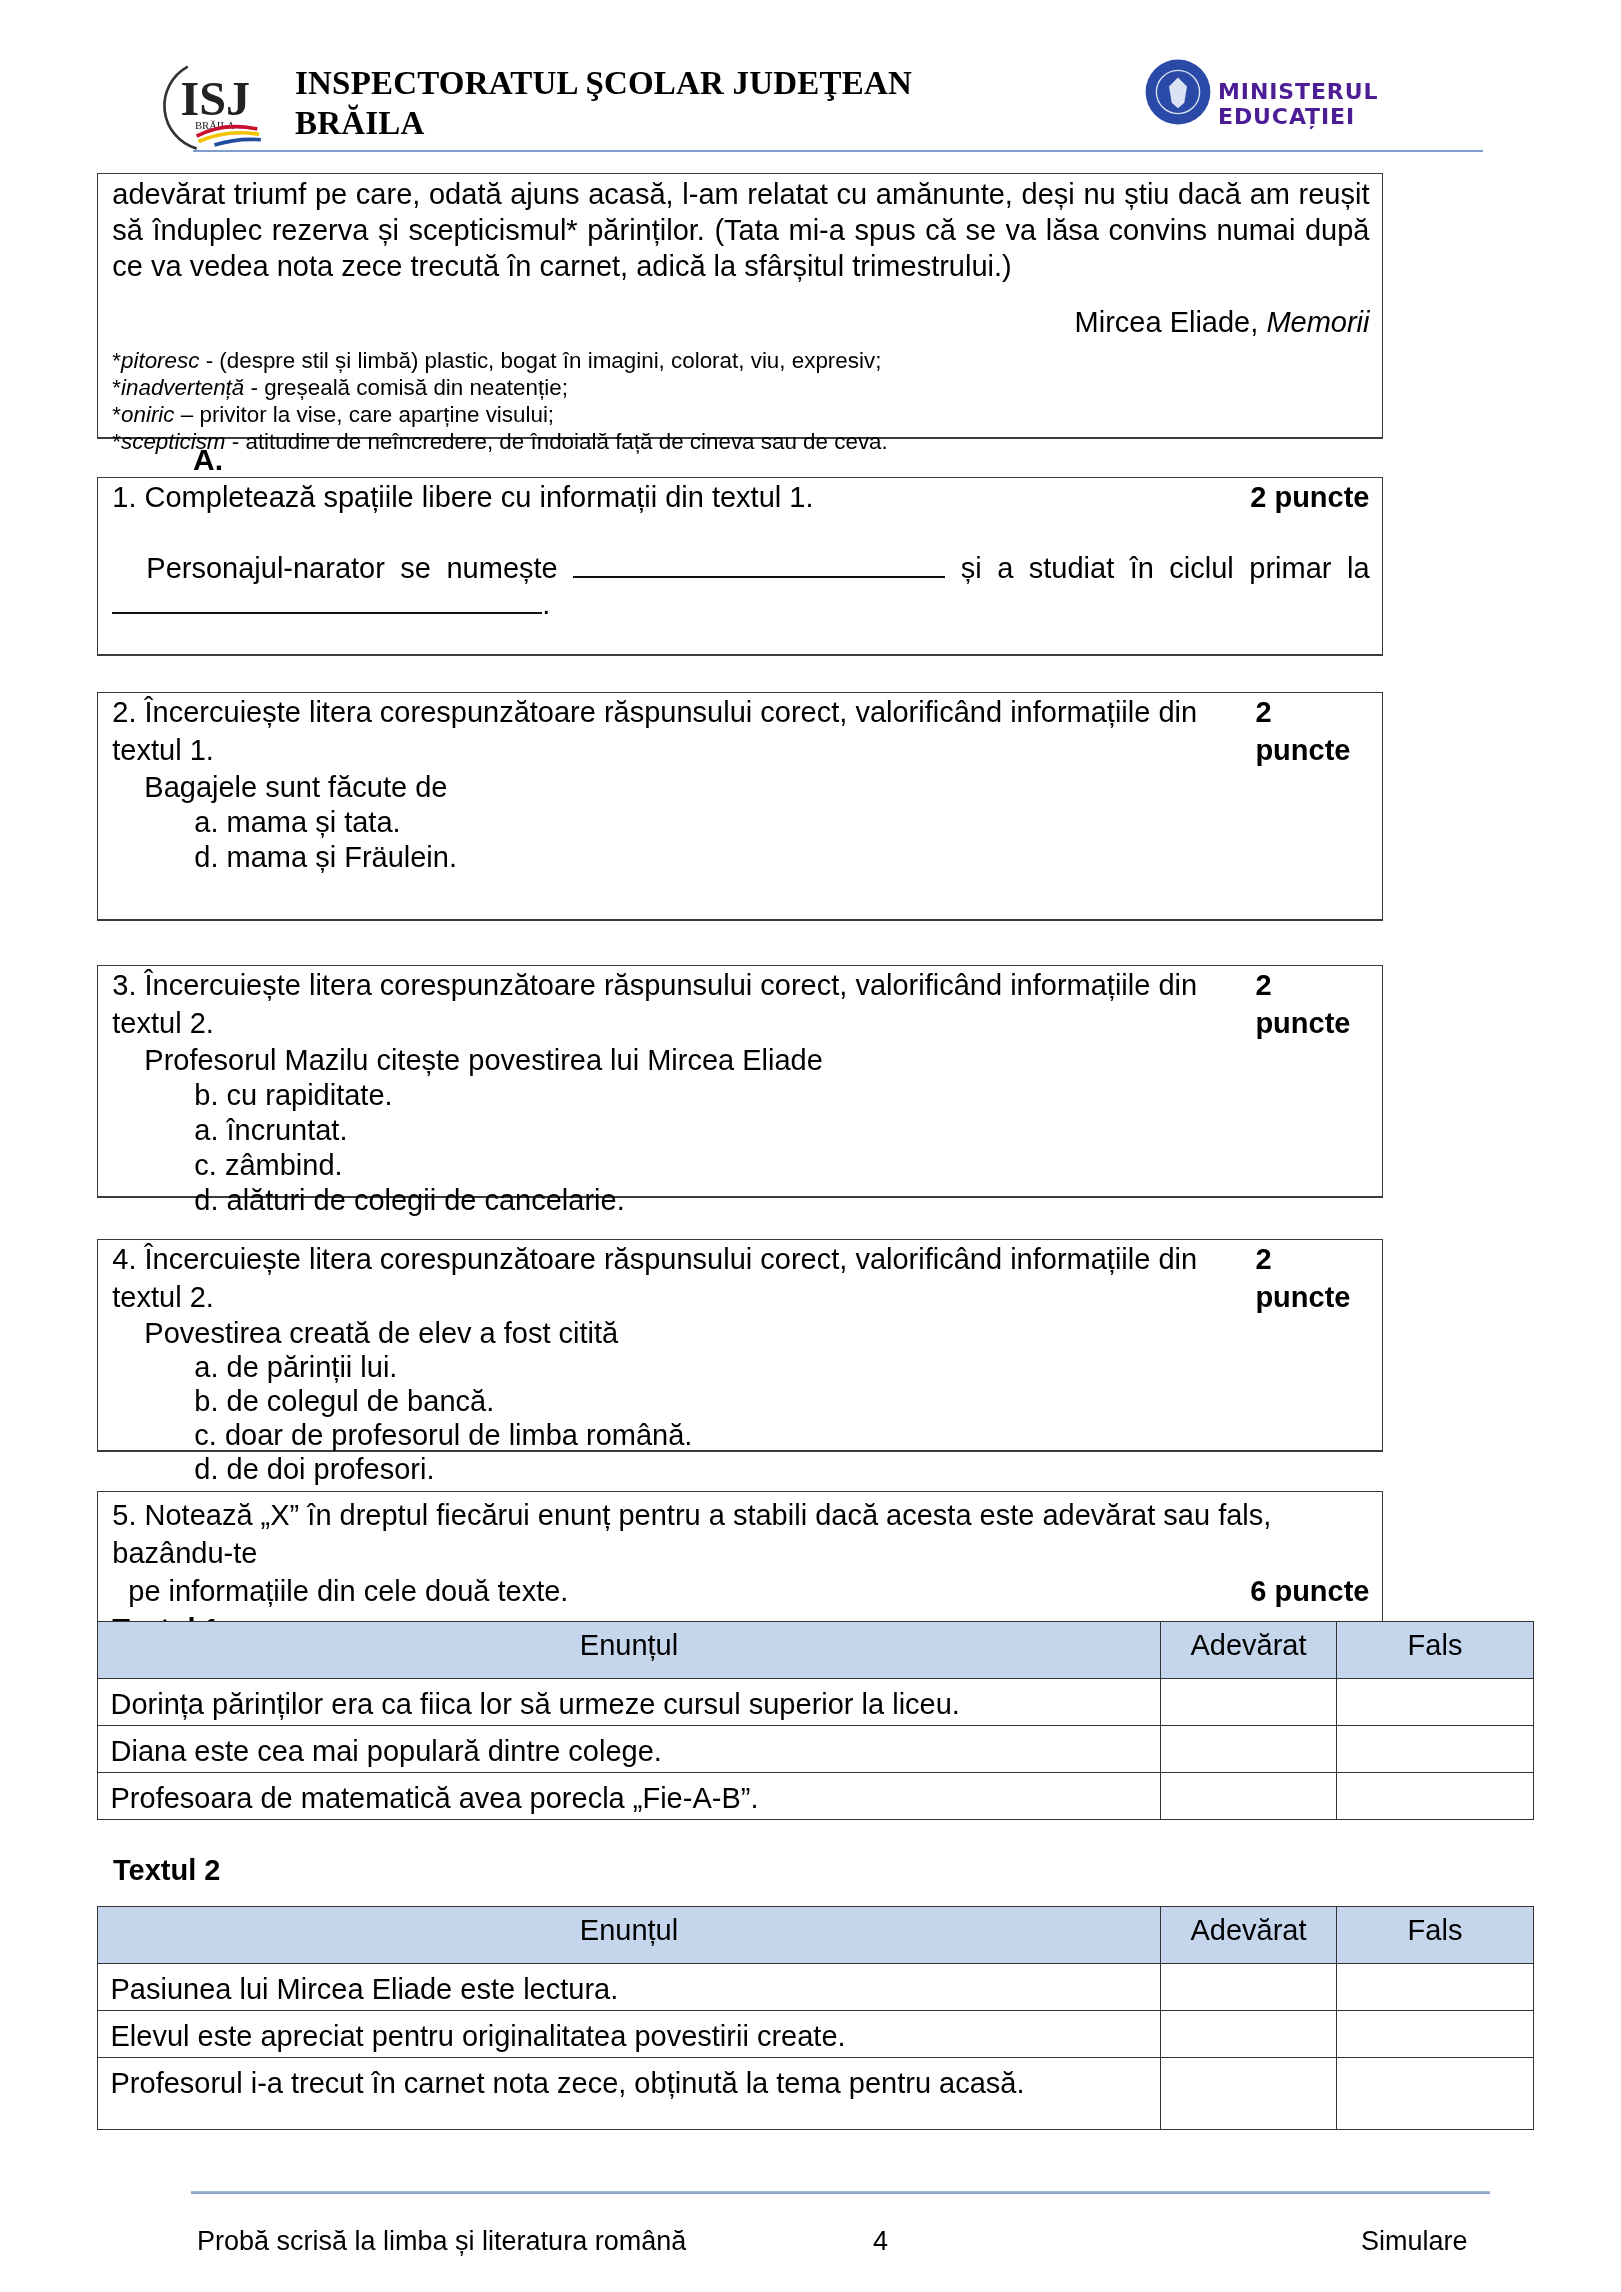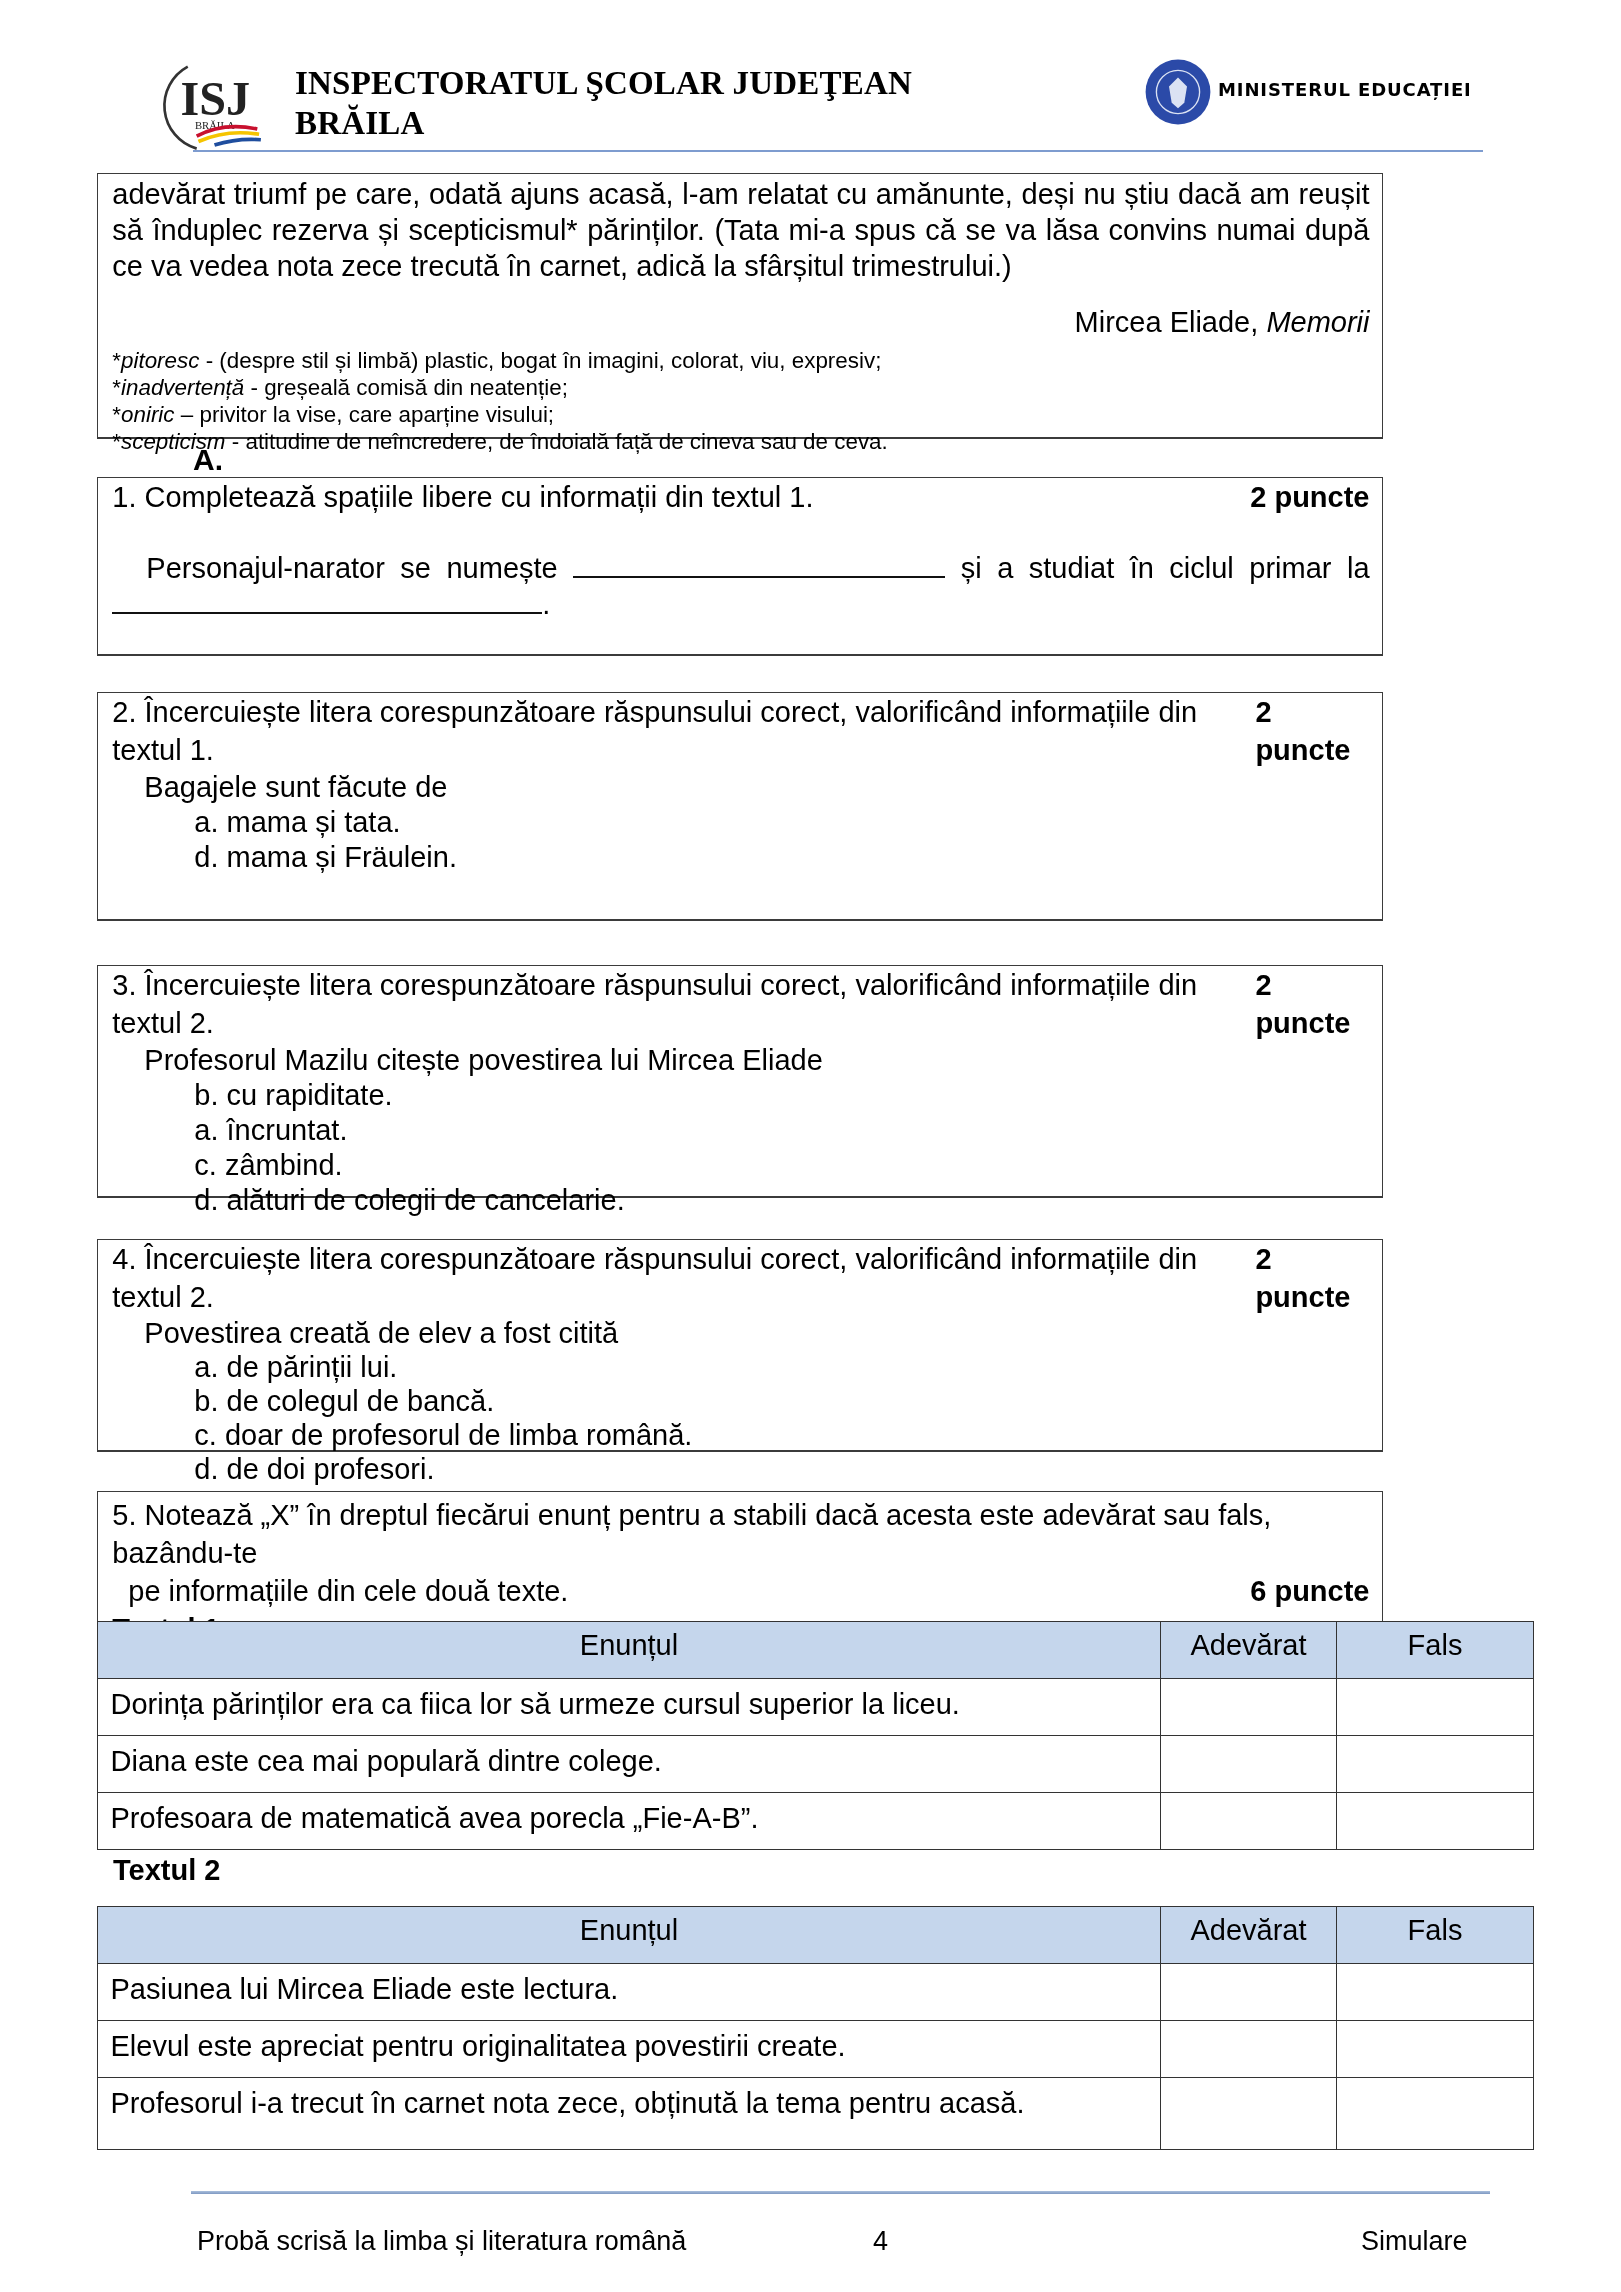--- a/index.html
+++ b/index.html
@@ -4,21 +4,21 @@
 <style>
   * { box-sizing: border-box; margin: 0; padding: 0; }
   html, body { width: 1621px; height: 2293px; background: #ffffff; overflow: hidden; }
   body { position: relative; font-family: "Liberation Sans", sans-serif; color: #000; }
 
   
   .header { position: absolute; left: 161px; top: 54px; width: 1325px; height: 99px; }
   .isj-logo { position: absolute; left: 0; top: 4.5px; width: 107px; height: 99px; }
   .header-title { position: absolute; left: 134px; top: 9px; font-family: "Liberation Serif", serif; font-weight: bold; font-size: 33px; line-height: 40px; letter-spacing: 0.2px; }
   .min-logo { position: absolute; left: 981px; top: 1.8px; width: 72px; height: 72px; }
-  .min-title { position: absolute; left: 1057px; top: 25px; font-family: "DejaVu Sans", sans-serif; font-weight: bold; font-size: 18px; color: #000000; letter-spacing: 0.9px; }
+  .min-title { position: absolute; left: 1057px; top: 25px; font-family: "DejaVu Sans", sans-serif; font-weight: bold; font-size: 22px; color: #4c1d95; letter-spacing: 0.9px; }
   .header-rule { position: absolute; left: 193px; top: 150px; width: 1290px; height: 1.8px; background: #7e9ccf; }
 
   
   .box { position: absolute; left: 97px; width: 1286px; border: 1.8px solid #3b3b3b; border-bottom-width: 2.7px; }
 
   .excerpt { top: 173px; height: 266px; padding: 1.8px 12.5px 0 14.3px; }
   .excerpt p.body { font-size: 29px; line-height: 36px; text-align: justify; text-align-last: left; }
   .excerpt .signature { text-align: right; font-size: 29px; line-height: 36px; margin-top: 20px; }
   .gloss { font-size: 22.4px; line-height: 27px; margin-top: 7.2px; }
 
@@ -41,21 +41,21 @@
   .q5 { top: 1491px; height: 139px; padding: 3.6px 12.5px 0 14.3px; border-bottom: none; }
   .q5 .q5-text { font-size: 29px; line-height: 38px; }
   .q5 .row2 { display: flex; justify-content: space-between; font-size: 29px; line-height: 38px; margin-left: 16px; }
   .q5 .row2 .pts { font-weight: bold; }
   .textul { font-weight: bold; font-size: 29px; line-height: 38px; }
   .textul2 { position: absolute; left: 113px; top: 1854px; font-weight: bold; font-size: 29px; }
 
   table.tf { position: absolute; left: 97px; width: 1437px; border-collapse: collapse; }
   table.tf th, table.tf td { border: 1.8px solid #333; font-size: 29px; font-weight: normal; }
   table.tf th { background: #c5d6ec; height: 57px; vertical-align: top; padding-top: 7.2px; text-align: center; }
-  table.tf td { height: 57px; vertical-align: top; padding: 9px 12.5px 0 12.5px; }
+  table.tf td { height: 47px; vertical-align: top; padding: 9px 12.5px 0 12.5px; }
   table.tf td.chk { width: 176px; }
   table.tf th.c1 { width: auto; }
   table.tf th.c2 { width: 176px; }
   table.tf th.c3 { width: 197px; }
   .t1 { top: 1621px; }
   .t2 { top: 1906px; }
 
   .footer-rule { position: absolute; left: 191px; top: 2191px; width: 1299px; height: 2.7px; background: linear-gradient(#a9bfdc, #7e98c2); }
   .footer { position: absolute; top: 2226px; font-size: 27px; }
   .f-left { left: 197px; }

